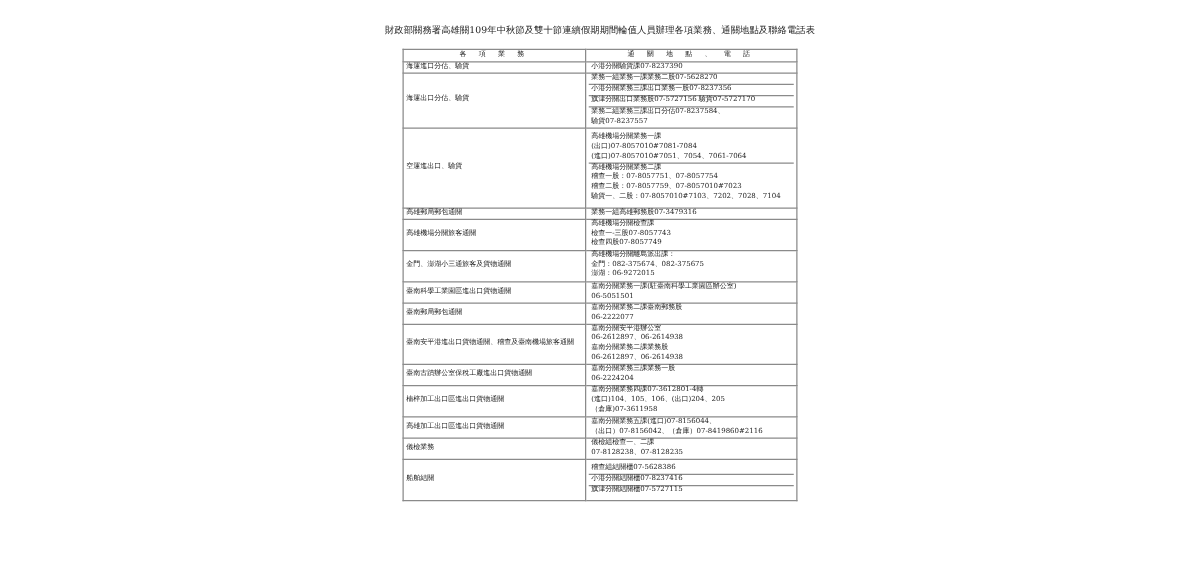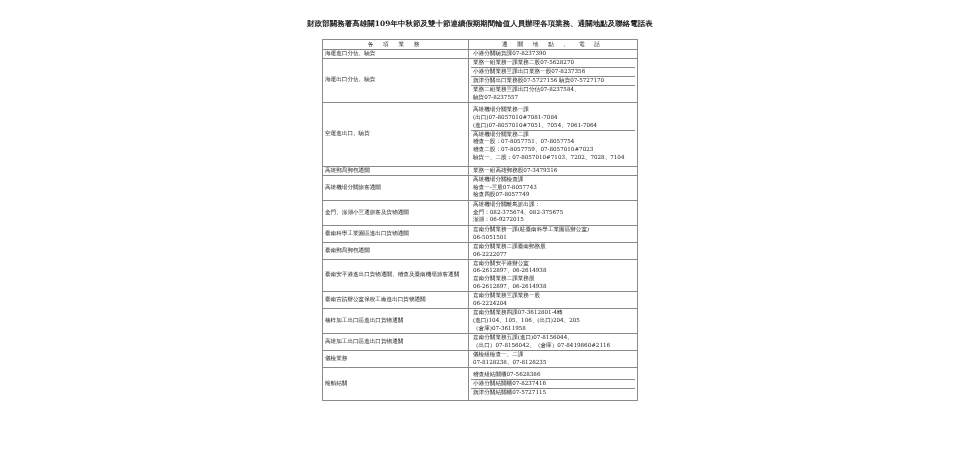--- a/index.html
+++ b/index.html
@@ -1,19 +1,19 @@
 <!DOCTYPE html>
 <html><head>
 <meta charset="utf-8">
 <style>
   html, body { margin: 0; padding: 0; background: #ffffff; }
   body { width: 960px; height: 460px; position: relative; overflow: hidden;
          font-family: "DejaVu Serif", "Liberation Serif", serif; color: #222; }
   .title { position: absolute; left: 300px; top: 19px; width: 360px; text-align: center;
-           font-size: 7.4px; letter-spacing: 0.1px; white-space: nowrap; font-weight: bold; }
+           font-size: 7.4px; letter-spacing: 0.1px; white-space: nowrap; }
   table.main { position: absolute; left: 322px; top: 39px; width: 316px;
                border-collapse: collapse; font-size: 5.6px; line-height: 7.9px; }
   table.main td, table.main th { border: 0.8px solid #8a8a8a; padding: 0 2px; vertical-align: middle;
                text-align: left; font-weight: normal; }
   table.main th { text-align: center; letter-spacing: 4px; height: 9px; }
   td.biz { width: 141px; }
   td.contact { padding: 0; }
   .sub { border-bottom: 0.8px solid #8a8a8a; padding: 0 2px; }
   .sub:last-child { border-bottom: none; }
   .line { display: block; white-space: nowrap; }

